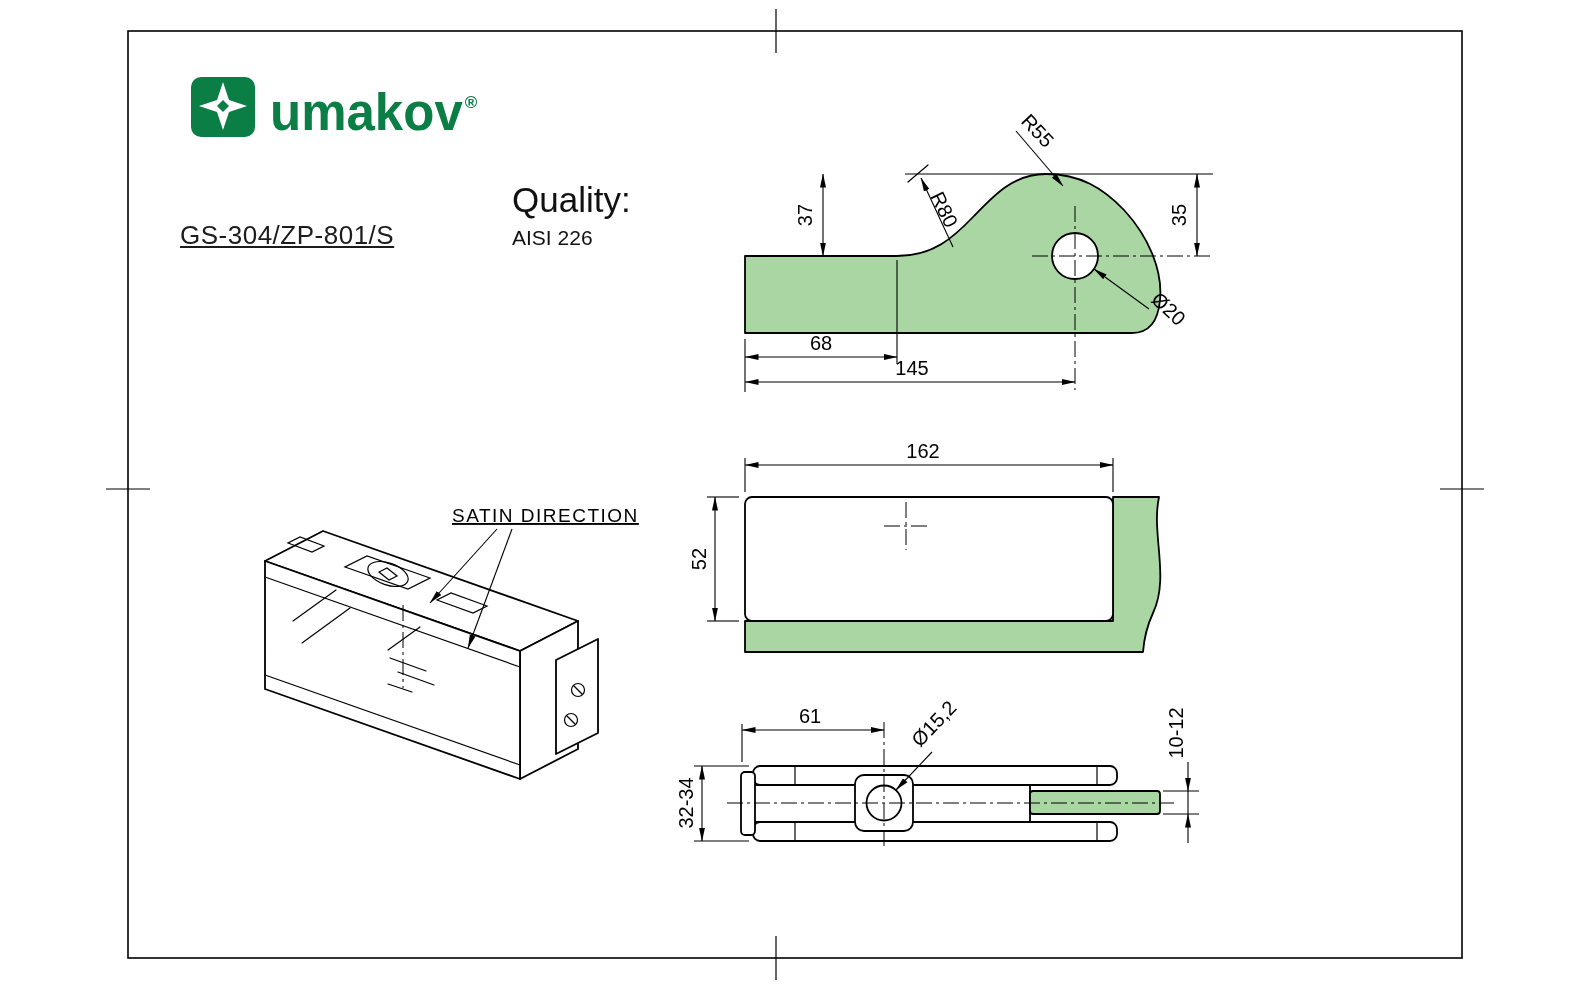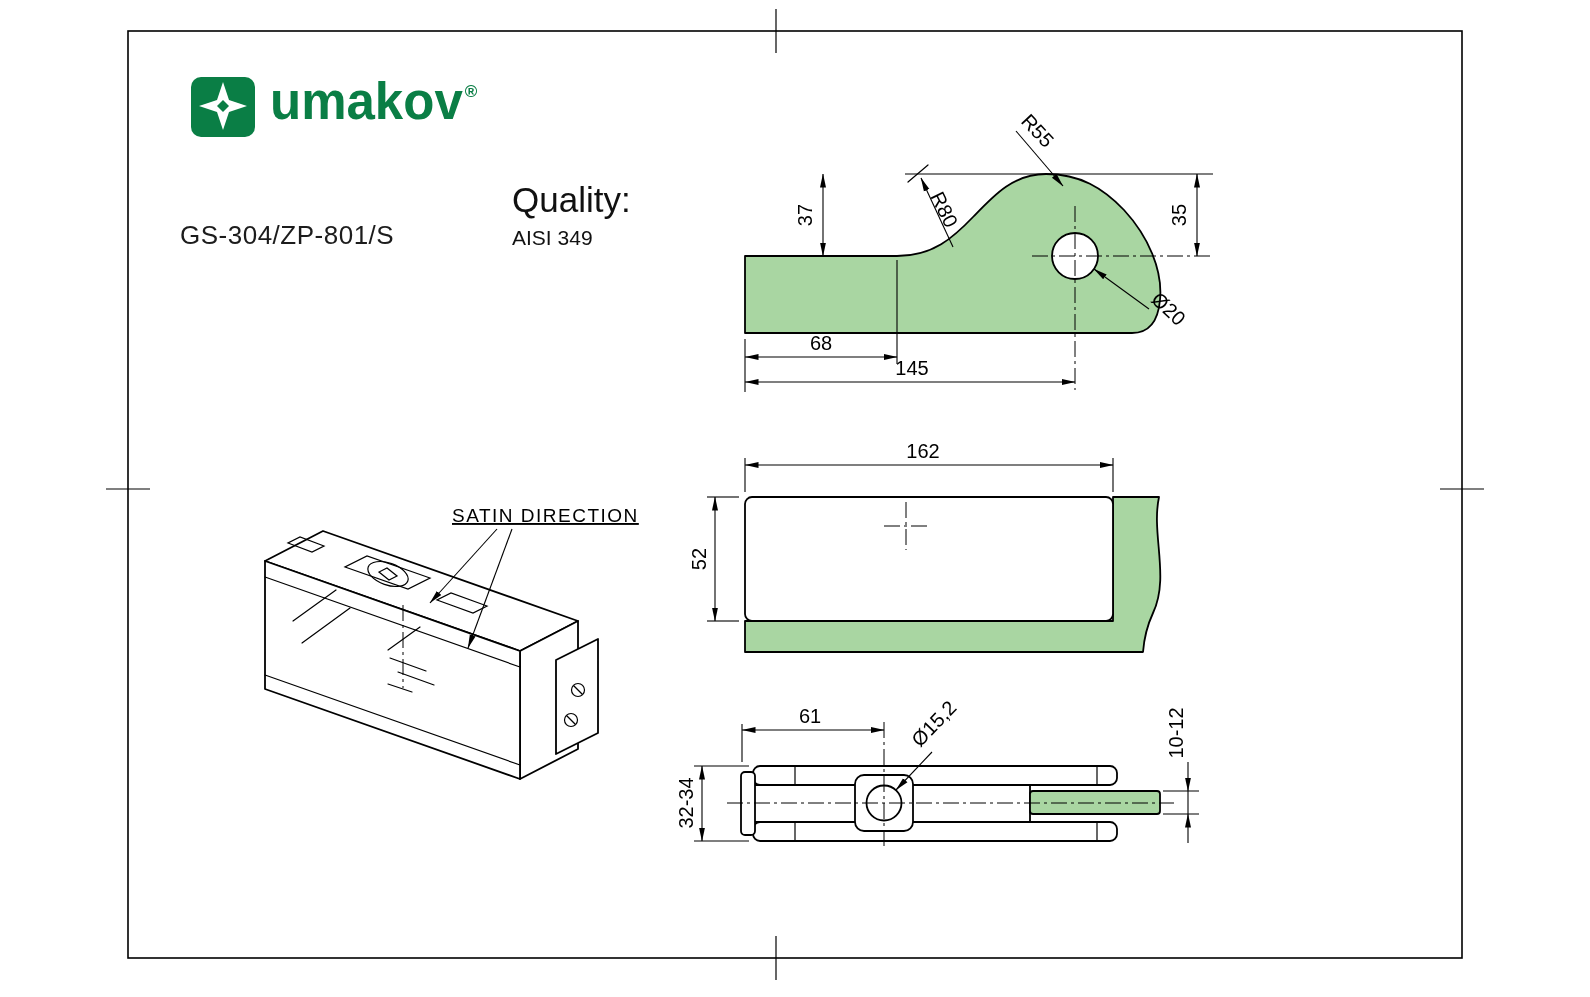--- a/index.html
+++ b/index.html
@@ -13,25 +13,25 @@
   .obj-thin{stroke:#000;stroke-width:1.2;fill:none;stroke-linecap:round;}
   .glass{stroke:#000;stroke-width:1.8;stroke-linejoin:round;}
   .dim{stroke:#000;stroke-width:1.1;fill:none;}
   .ext{stroke:#000;stroke-width:1.1;fill:none;}
   .cl{stroke:#000;stroke-width:1;fill:none;stroke-dasharray:16 4 3 4;}
   .frame{stroke:#000;stroke-width:1.6;fill:none;}
   .tick{stroke:#000;stroke-width:1.2;}
   text.dim-t{font-family:"Liberation Sans",sans-serif;font-size:20px;fill:#000;}
   text.label-t{font-family:"Liberation Sans",sans-serif;font-size:19px;letter-spacing:1.5px;fill:#000;}
   
-  .logo{position:absolute;left:190px;top:76px;display:flex;align-items:flex-start;gap:14px;}
+  .logo{position:absolute;left:190px;top:76px;display:flex;align-items:flex-end;gap:14px;}
   .logo svg{position:static;}
   .wordmark{font-size:51px;font-weight:bold;color:#0a7e45;letter-spacing:0px;line-height:1;}
   .reg{font-size:17px;font-weight:bold;color:#0a7e45;vertical-align:22px;margin-left:2px;}
-  .product-code{position:absolute;left:180px;top:220px;font-size:26px;letter-spacing:0.5px;color:#1c1c1c;}
+  .product-code{position:absolute;left:180px;top:220px;font-size:26px;letter-spacing:0.5px;color:#1c1c1c;text-decoration:underline;}
   .quality-label{position:absolute;left:512px;top:180px;font-size:35px;color:#111;}
   .quality-value{position:absolute;left:512px;top:226px;font-size:21px;color:#111;}
 </style>
 </head>
 <body>
 
 <div class="sheet">
 
   <svg width="1590" height="997" viewBox="0 0 1590 997">
     <defs>
@@ -202,15 +202,15 @@
     <svg width="66" height="62" viewBox="0 0 66 62">
       <rect x="1" y="1" width="64" height="60" rx="10" fill="#0a7e45"></rect>
       <polygon points="33,6 39,24 57,30 39,36 33,54 27,36 9,30 27,24" fill="#ffffff"></polygon>
       <polygon points="33,24 39,30 33,36 27,30" fill="#0a7e45"></polygon>
     </svg>
     <div class="wordmark"><span>umakov</span><span class="reg">®</span></div>
   </div>
 
   <div class="product-code">GS-304/ZP-801/S</div>
   <div class="quality-label">Quality:</div>
-  <div class="quality-value">AISI 349</div>
+  <div class="quality-value">AISI 226</div>
 
 </div>
 
 </body></html>

